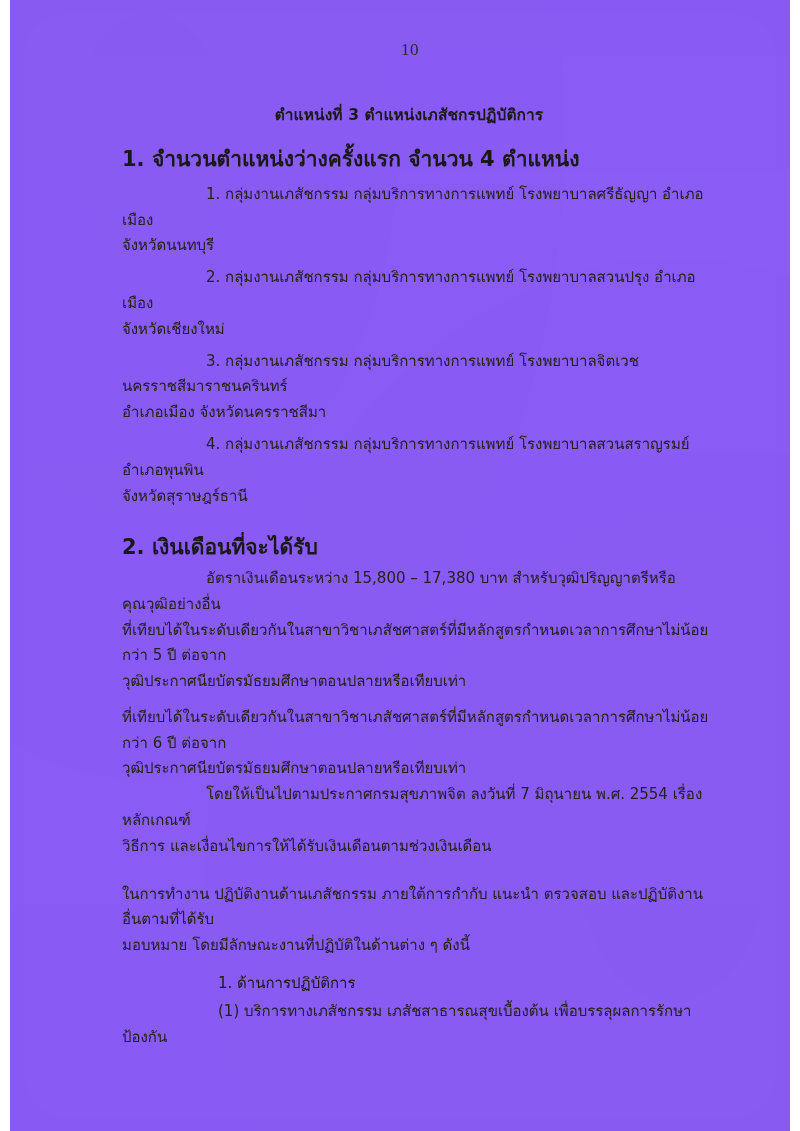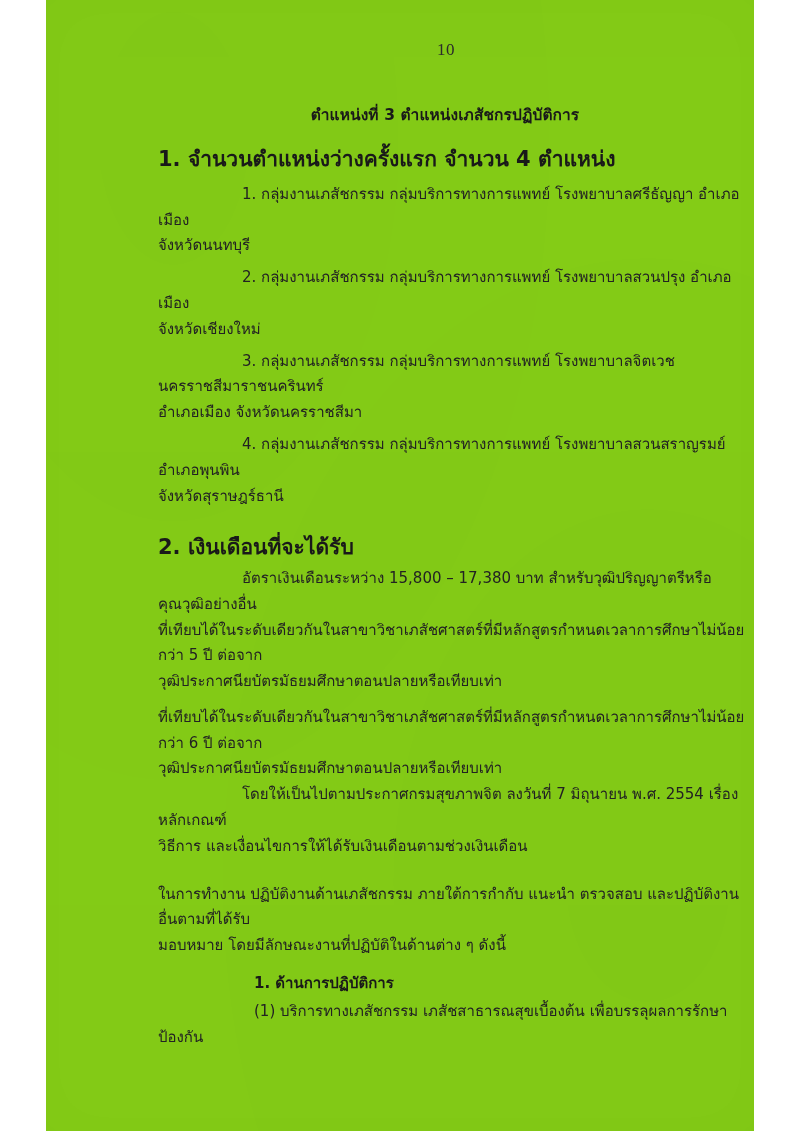--- a/index.html
+++ b/index.html
@@ -4,24 +4,24 @@
 <title>Scanned Thai Document Page</title>
 <style>
   html, body {
     margin: 0;
     padding: 0;
     background: #ffffff;
   }
 
   .page {
     position: relative;
-    width: 708px;
+    width: 780px;
     height: 1131px;
     margin: 0 auto;
-    background: #84cc16;
+    background: #8b5cf6;
     overflow: hidden;
     font-family: "DejaVu Sans", "Liberation Sans", sans-serif;
     color: #222222;
     
     box-shadow: inset 0 0 60px rgba(0,0,0,0.012);
   }
 
   
   .scan-tint {
     position: absolute;
@@ -92,21 +92,21 @@
     text-indent: 84px;
     margin-top: 6px;
   }
 
   .para.tight {
     margin-top: 0;
   }
 
   .sub-heading {
     font-size: 15px;
-    font-weight: bold;
+    font-weight: normal;
     line-height: 1.72;
     margin: 12px 0 0 0;
     padding-left: 96px;
     color: #1d1d1d;
   }
 
   .para.numbered {
     text-indent: 96px;
     margin-top: 2px;
   }

